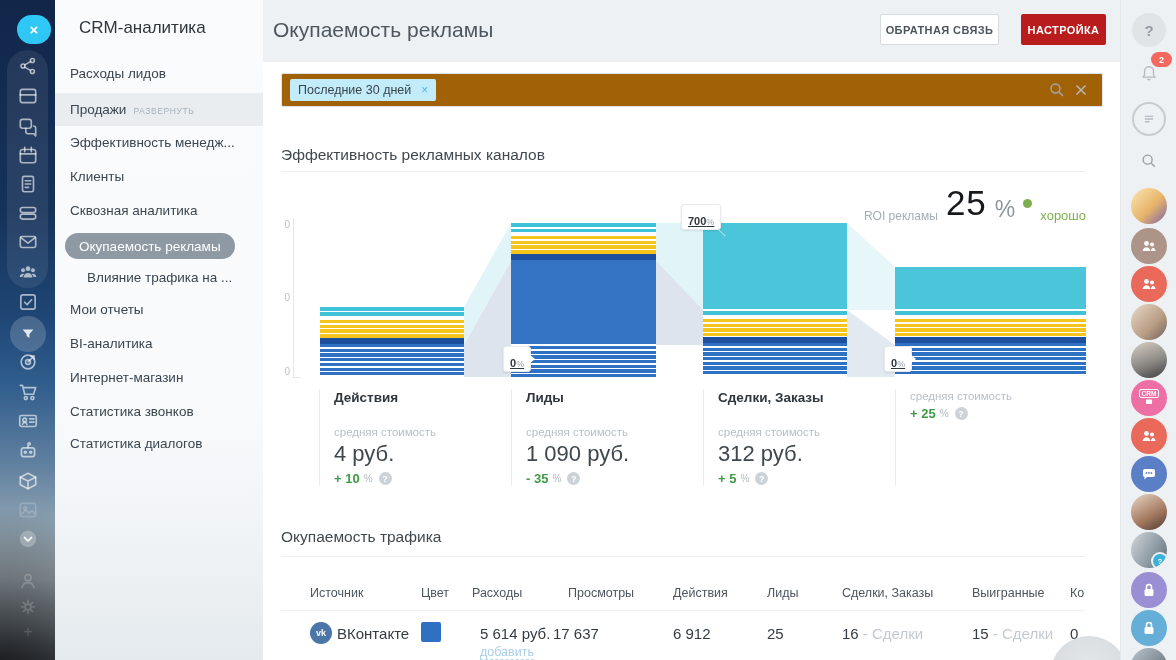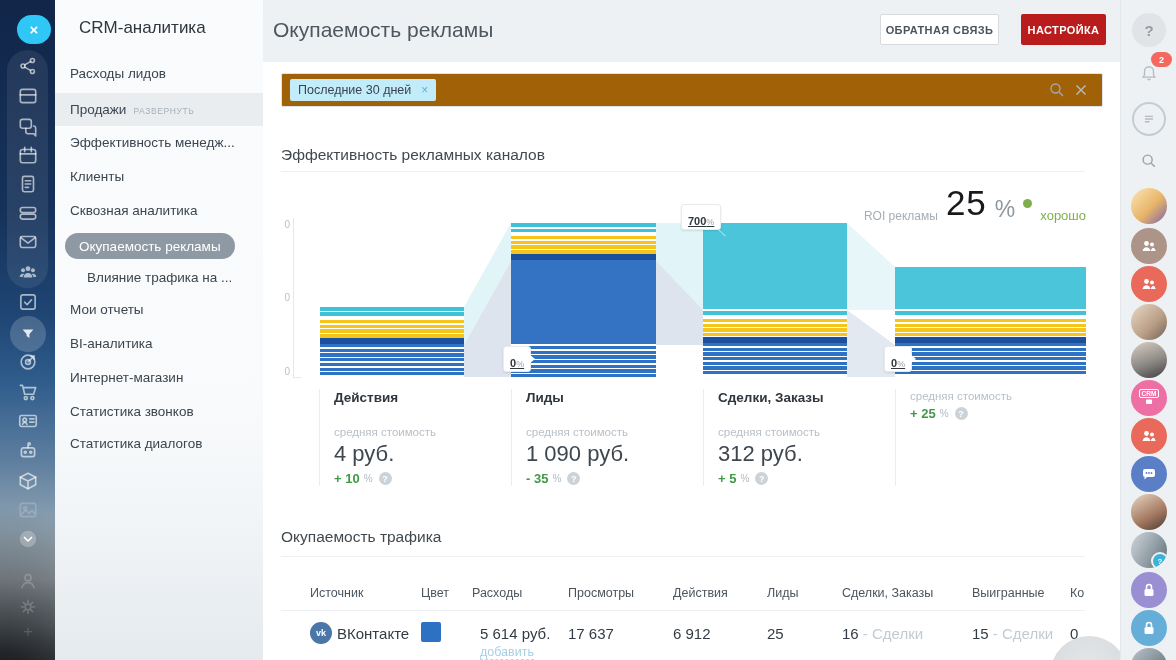--- a/index.html
+++ b/index.html
@@ -431,21 +431,21 @@
     <div class="th" style="left:789px">Конверсия</div>
     <div class="tbl-divider"></div>
 
     <div class="vk-ic">
         <span>vk</span>
       </div>
     <div class="td" style="left:56px">ВКонтакте</div>
     <div class="swatch"></div>
     <div class="td" style="left:199px">5 614 руб.</div>
     <div class="add-link">добавить</div>
-    <div class="td" style="left:287px">17 637</div>
+    <div class="td" style="left:272px">17 637</div>
     <div class="td" style="left:392px">6 912</div>
     <div class="td" style="left:486px">25</div>
     <div class="td" style="left:561px"><span>16</span> <span class="note">- Сделки</span></div>
     <div class="td" style="left:691px"><span>15</span> <span class="note">- Сделки</span></div>
     <div class="td" style="left:789px">0</div>
   </div>
 
   <div class="fab"></div>
 </div>
 

